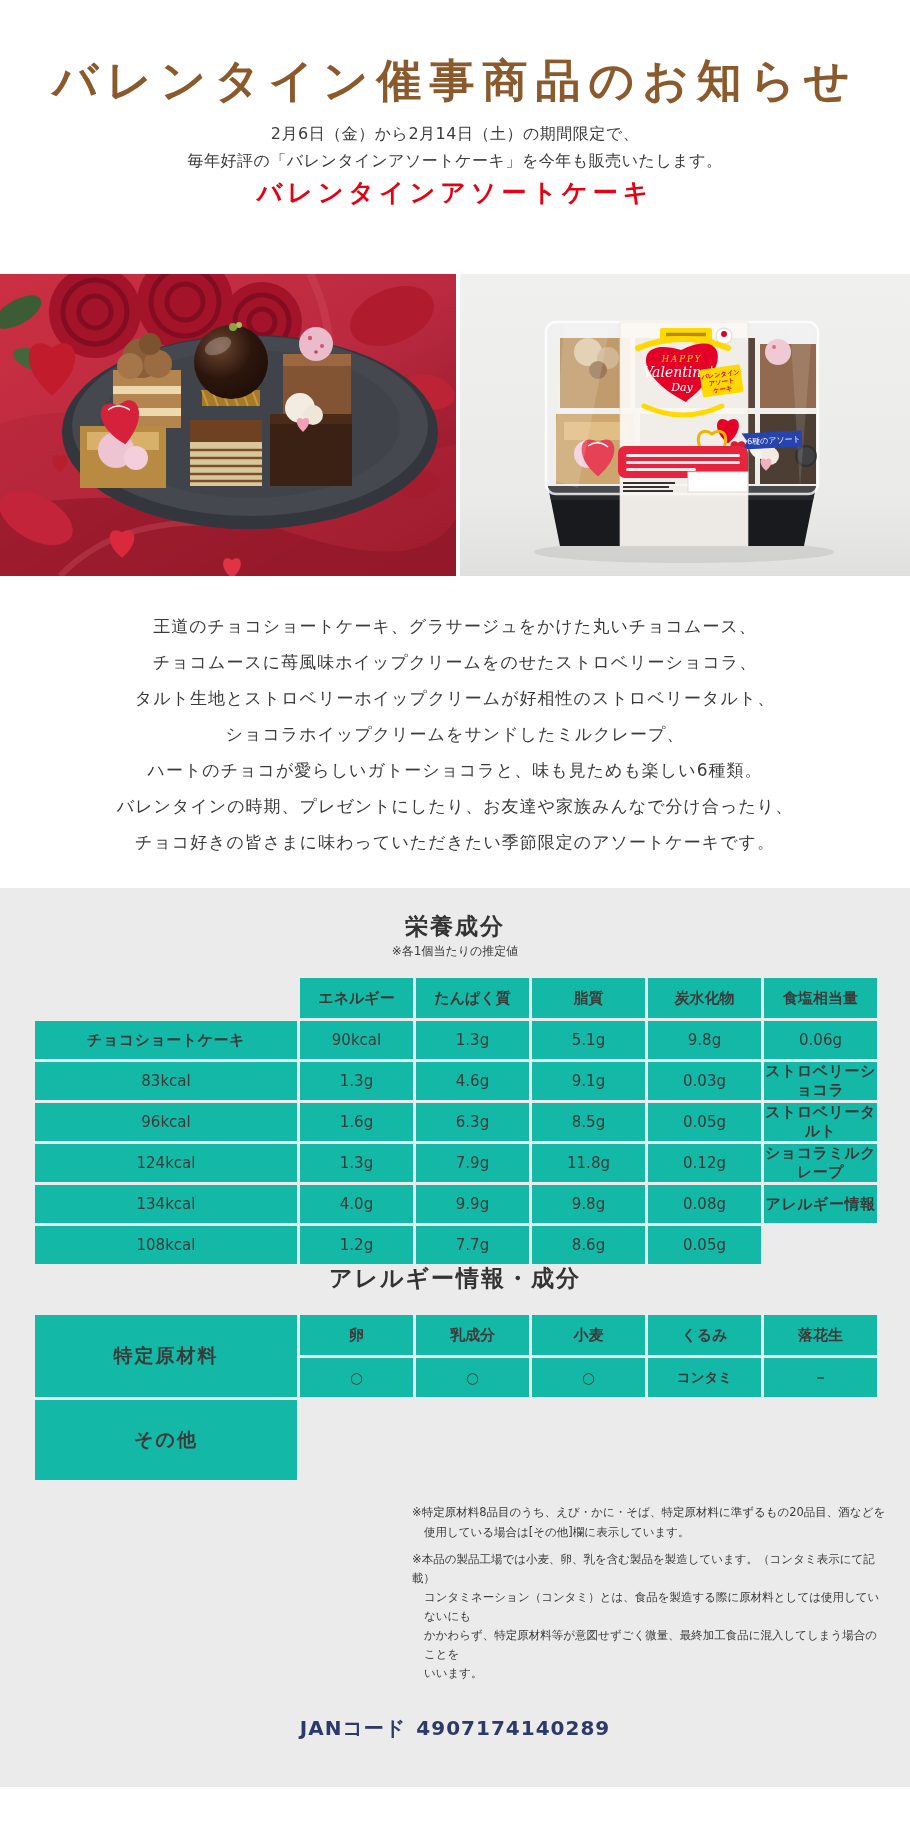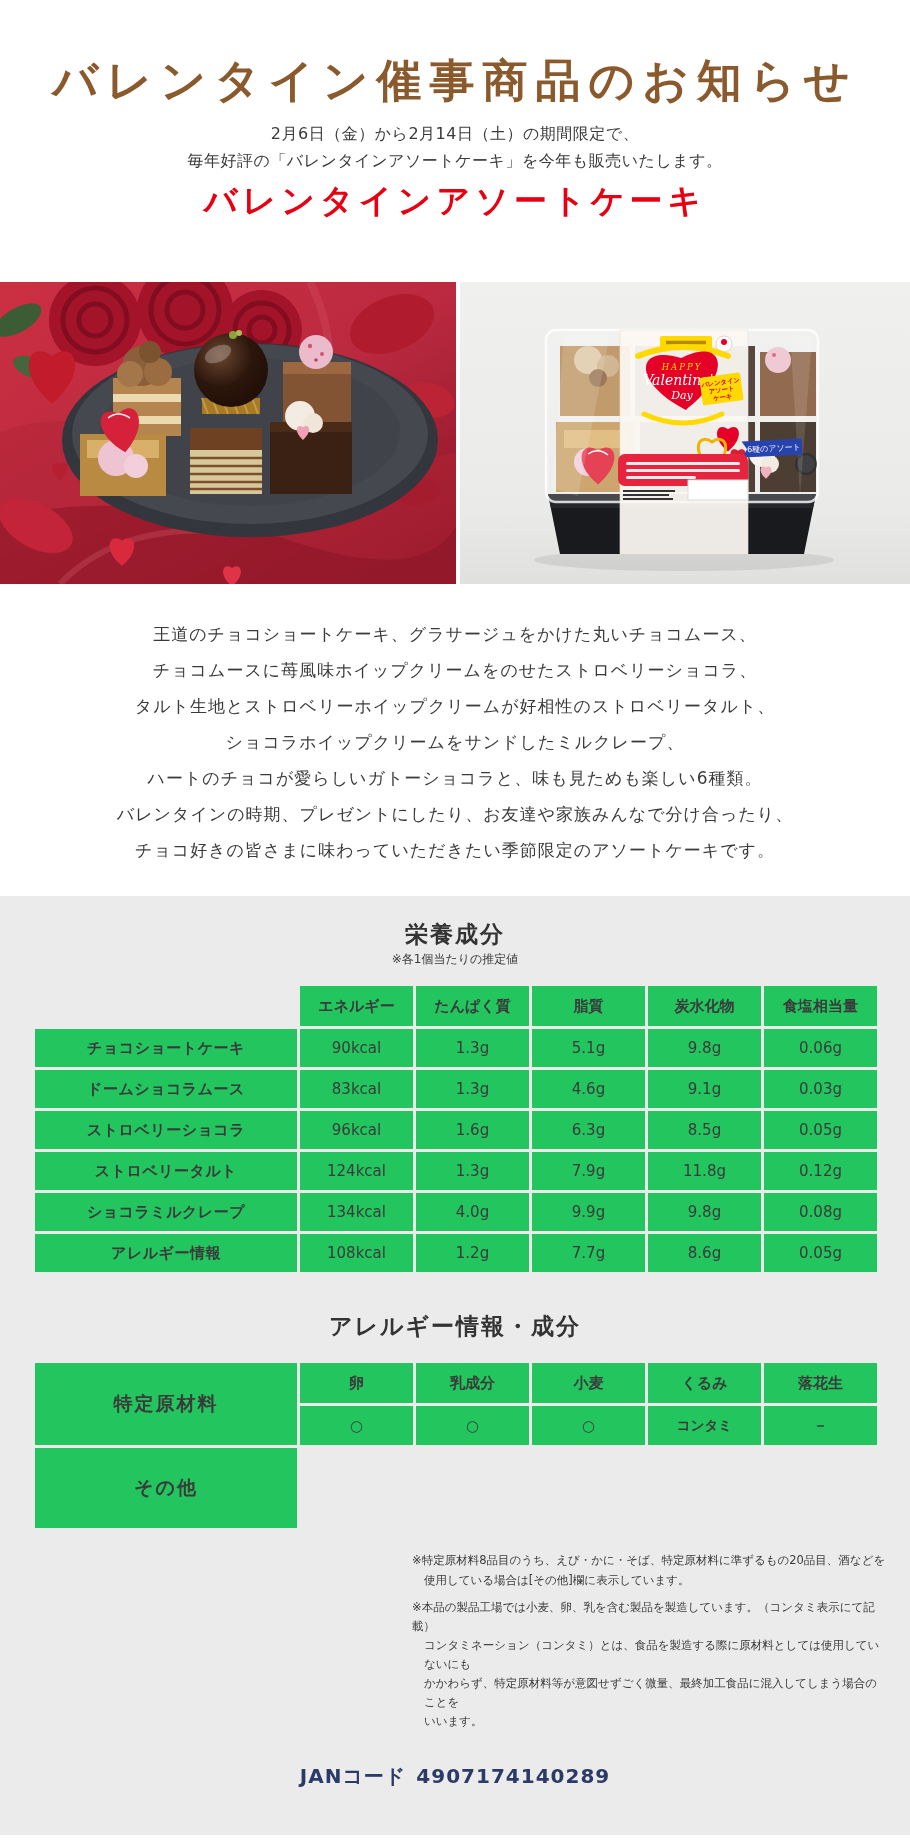--- a/index.html
+++ b/index.html
@@ -13,48 +13,48 @@
 
   
   .header { padding-top:54px; }
   .title {
     text-align:center; font-size:45px; line-height:54px; font-weight:bold;
     color:#8a5a2d; letter-spacing:8px;
   }
   .intro { margin-top:12px; text-align:center; font-size:16px; line-height:27px; letter-spacing:.5px; color:#3a3a3a; }
   .lead  { margin-top:42px; text-align:center; font-size:15px; line-height:22px; letter-spacing:1px; }
   .product-name {
-    margin-top:8px; text-align:center; font-size:33px; line-height:38px;
+    margin-top:0; text-align:center; font-size:25px; line-height:38px;
     font-weight:bold; color:#e60012; letter-spacing:5px;
   }
 
   
   .photos { margin-top:62px; display:flex; gap:4px; height:302px; }
   .photos figure { margin:0; line-height:0; }
 
   
   .description { margin-top:32px; text-align:center; font-size:17px; line-height:36px; letter-spacing:1px; }
 
   
   .gray-section { margin-top:28px; background:#ebebeb; padding:24px 0 46px; }
   .section-heading {
     font-size:23px; line-height:28px; font-weight:bold; text-align:center;
     color:#333; letter-spacing:2px;
   }
   .nutri-note { margin-top:2px; text-align:center; font-size:12px; line-height:18px; }
 
   .grid-table { margin-left:35px; width:842px; display:grid; grid-template-columns:262px repeat(5,113px); gap:3px; }
   .nutri-table { margin-top:18px; }
-  .cell { background:#22c55e; display:flex; align-items:center; justify-content:center; text-align:center; }
+  .cell { background:#14b8a6; display:flex; align-items:center; justify-content:center; text-align:center; }
   .corner { background:transparent; }
   .h-cell { height:40px; font-size:15px; font-weight:bold; }
   .d-cell { height:38px; font-size:15px; }
   .label-cell { font-weight:bold; letter-spacing:.5px; }
 
-  .allergy-heading { margin-top:40px; }
+  .allergy-heading { }
   .allergy-table { margin-top:23px; grid-template-rows:40px 39px 80px; }
   .group-cell { grid-row:1/3; grid-column:1; font-size:19px; font-weight:bold; letter-spacing:2px; }
   .mark-cell { font-size:15px; }
   .kontami { font-size:13.5px; font-weight:bold; }
   .dash-cell { font-size:14px; font-weight:bold; }
   .other-label { font-size:19px; font-weight:bold; letter-spacing:2px; }
   .other-content {
     grid-column:2/7; flex-direction:column; align-items:flex-start;
     padding-left:118px; font-size:13.5px; font-weight:bold; line-height:21px; text-align:left;
   }
@@ -303,21 +303,20 @@
       <div class="cell h-cell">炭水化物</div>
       <div class="cell h-cell">食塩相当量</div>
 
       <div class="cell d-cell label-cell">チョコショートケーキ</div>
       <div class="cell d-cell">90kcal</div>
       <div class="cell d-cell">1.3g</div>
       <div class="cell d-cell">5.1g</div>
       <div class="cell d-cell">9.8g</div>
       <div class="cell d-cell">0.06g</div>
 
-      <div class="cell d-cell label-cell">ドームショコラムース</div>
       <div class="cell d-cell">83kcal</div>
       <div class="cell d-cell">1.3g</div>
       <div class="cell d-cell">4.6g</div>
       <div class="cell d-cell">9.1g</div>
       <div class="cell d-cell">0.03g</div>
 
       <div class="cell d-cell label-cell">ストロベリーショコラ</div>
       <div class="cell d-cell">96kcal</div>
       <div class="cell d-cell">1.6g</div>
       <div class="cell d-cell">6.3g</div>

